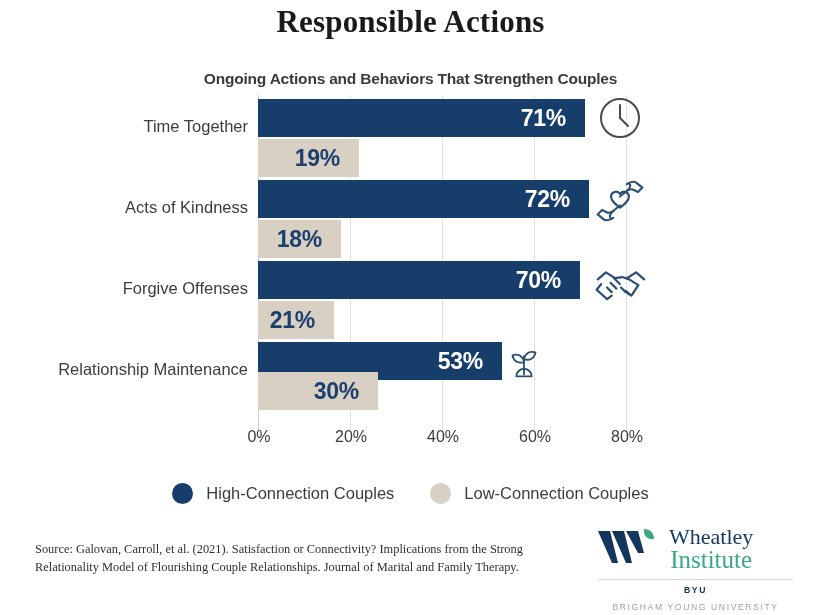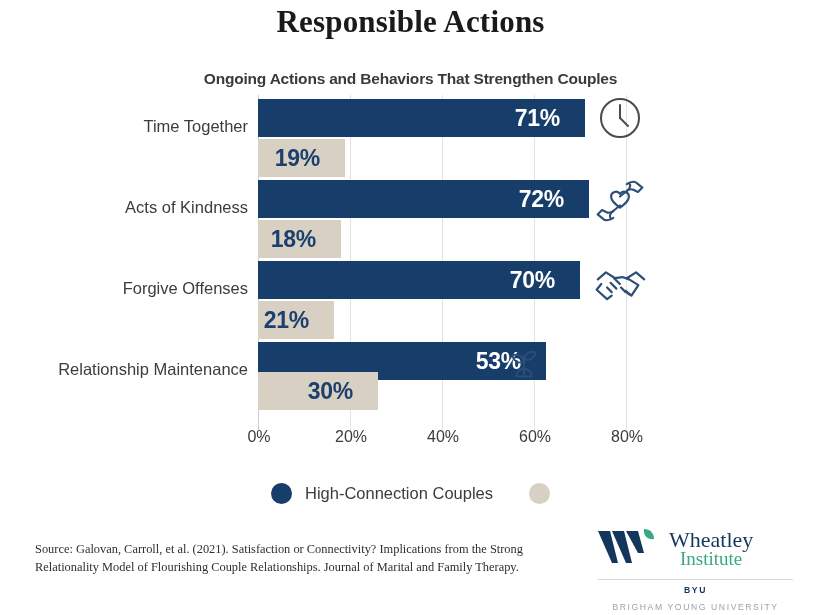--- a/index.html
+++ b/index.html
@@ -99,21 +99,21 @@
   .bar.high {
     background: #173d6b;
   }
   .bar.low {
     background: #d7d0c3;
   }
   .bar-value {
     font-size: 23px;
     font-weight: bold;
     letter-spacing: -0.3px;
-    padding-right: 25px;
+    padding-right: 19px;
   }
   .bar.high .bar-value { color: #ffffff; }
   .bar.low  .bar-value { color: #1d3f6d; }
 
   .cat-icon {
     position: absolute;
     width: 50px;
     height: 50px;
   }
 
@@ -179,21 +179,21 @@
   .logo-words {
     font-family: "Liberation Serif", serif;
     line-height: 0.98;
     text-align: center;
   }
   .logo-wheatley {
     font-size: 22px;
     color: #15365e;
   }
   .logo-institute {
-    font-size: 19px;
+    font-size: 25px;
     color: #3aa981;
   }
   .logo-rule {
     margin-top: 6px;
     height: 1px;
     background: #d8d8d8;
   }
   .logo-byu {
     margin-top: 5px;
     display: flex;
@@ -220,21 +220,21 @@
     <div class="gridline" style="left:184px"></div>
     <div class="gridline" style="left:276px"></div>
     <div class="gridline" style="left:368px"></div>
   </div>
 
   <div class="cat-group">
     <div class="cat-label" style="top:22px">Time Together</div>
     <div class="bar high" style="top:4px;width:327px">
       <span class="bar-value">71%</span>
     </div>
-    <div class="bar low" style="top:44px;width:87px">
+    <div class="bar low" style="top:44px;width:101px">
       <span class="bar-value">19%</span>
     </div>
     <div class="cat-icon" style="left:595px;top:-2px">
       <svg viewBox="0 0 50 50" width="50" height="50">
         <circle cx="25" cy="25" r="19" fill="none" stroke="#4a4a4a" stroke-width="2"></circle>
         <line x1="25" y1="25" x2="25" y2="12" stroke="#4a4a4a" stroke-width="2" stroke-linecap="round"></line>
         <line x1="25" y1="25" x2="33" y2="33" stroke="#4a4a4a" stroke-width="2" stroke-linecap="round"></line>
       </svg>
     </div>
   </div>
@@ -276,21 +276,21 @@
           <path d="M13 28l4 4m-1-8l5 5m-2-9l5 5"></path>
           <path d="M8 25l-4 5 9 8 4-3"></path>
           <path d="M29 31l3 3m-7-6l4 4"></path>
         </g>
       </svg>
     </div>
   </div>
 
   <div class="cat-group">
     <div class="cat-label" style="top:265px">Relationship Maintenance</div>
-    <div class="bar high" style="top:247px;width:288px">
+    <div class="bar high" style="top:247px;width:244px">
       <span class="bar-value">53%</span>
     </div>
     <div class="bar low" style="top:277px;width:120px">
       <span class="bar-value">30%</span>
     </div>
     <div class="cat-icon" style="left:500px;top:244px">
       <svg viewBox="0 0 50 50" width="48" height="48">
         <g fill="none" stroke="#2d4f75" stroke-width="1.9" stroke-linecap="round" stroke-linejoin="round">
           <path d="M25 37V18"></path>
           <path d="M25 24c-6 2-11-1-12-7 6-2 11 1 12 7z"></path>
@@ -308,20 +308,21 @@
 <div class="xtick" style="left:535px">60%</div>
 <div class="xtick" style="left:627px">80%</div>
 
 <div class="legend">
   <div class="legend-item">
     <span class="legend-dot" style="background:#173d6b"></span>
     <span class="legend-label">High-Connection Couples</span>
   </div>
   <div class="legend-item">
     <span class="legend-dot" style="background:#d7d0c3"></span>
+    <span class="legend-label">Low-Connection Couples</span>
   </div>
 </div>
 
 <div class="source">
   <div>Source: Galovan, Carroll, et al. (2021). Satisfaction or Connectivity? Implications from the Strong</div>
   <div>Relationality Model of Flourishing Couple Relationships. Journal of Marital and Family Therapy.</div>
 </div>
 
 <div class="logo">
   <div class="logo-top">

